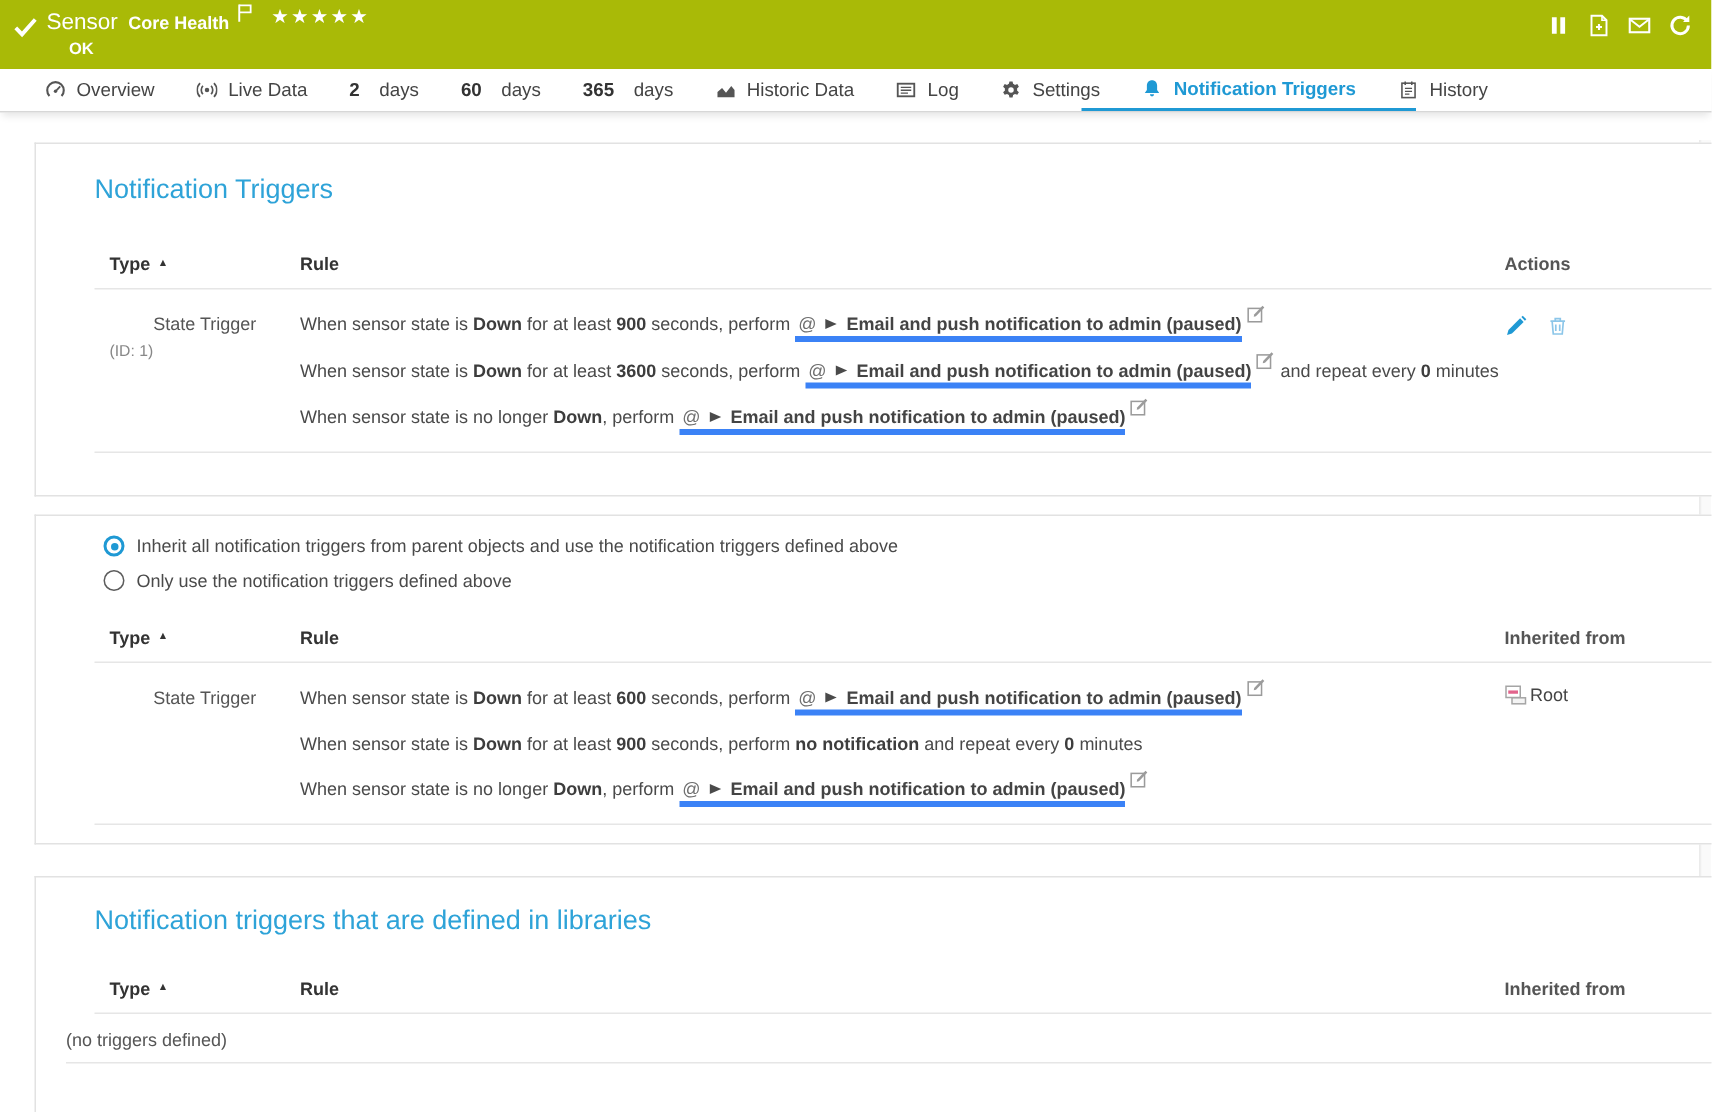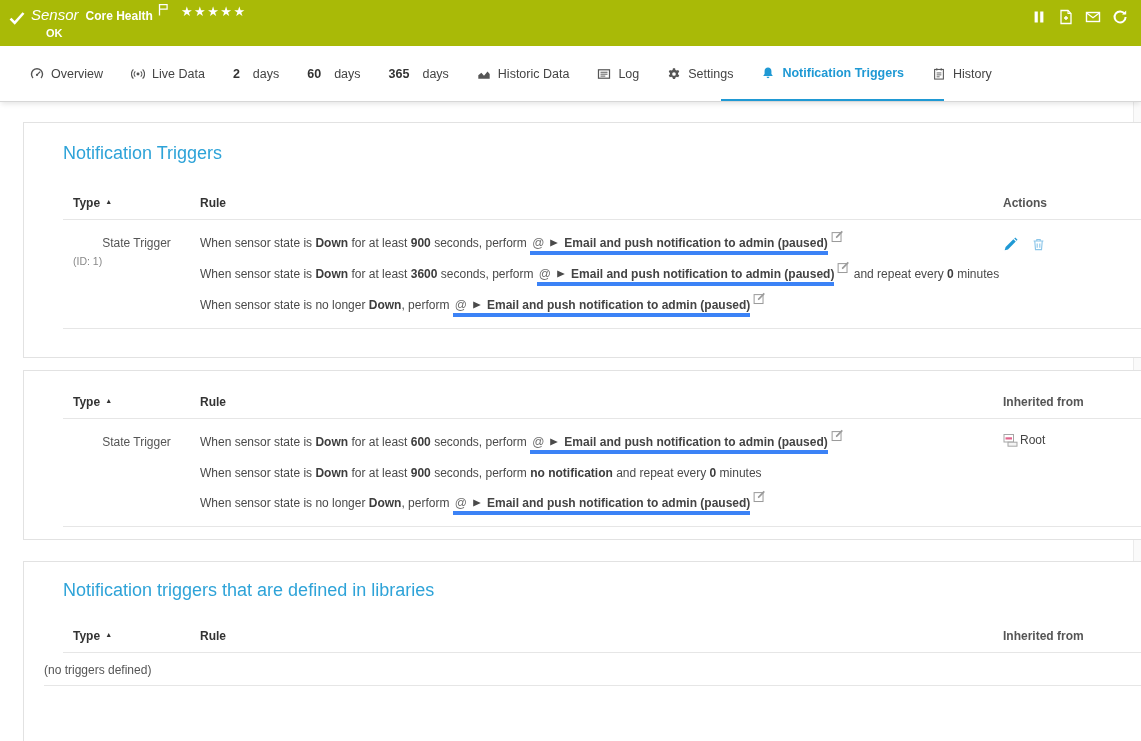--- a/index.html
+++ b/index.html
@@ -9,32 +9,32 @@
     background:#fff; color:#4a4a4a;
     font-family:"Liberation Sans","DejaVu Sans",sans-serif;
     font-size:12px;
   }
   .icon svg { display:block; }
 
   
   .hdr { height:46px; background:var(--hdr-bg,#a9ba07); position:relative; color:#fff; }
   .hdr-check { position:absolute; left:9px; top:10px; width:16px; height:16px; }
   .hdr-main { position:absolute; left:31px; top:6px; display:flex; align-items:baseline; }
-  .hdr-kind { font-style:italic; font-size:15px;text-align:right; }
+  .hdr-kind { font-size:15px;text-align:right; }
   .hdr-title { font-weight:bold; font-size:12px; margin-left:7px; }
   .hdr-flag { margin-left:5px; position:relative; top:-4px; width:11px; height:13px; }
   .hdr-stars { font-size:13px; letter-spacing:1.5px; margin-left:12px; position:relative; top:-4px; }
   .hdr-status { position:absolute; left:46px; top:27px; font-size:11px; font-weight:bold; }
   .hdr-toolbar { position:absolute; right:13px; top:9px; display:flex; gap:11px; }
   .tb-btn { width:16px; height:16px; cursor:pointer; }
   .tb-btn svg { width:16px; height:16px; }
 
   
   .tabbar {
-    height:56px; display:flex; align-items:stretch; padding-left:30px; gap:28px;
+    height:29px; display:flex; align-items:stretch; padding-left:30px; gap:28px;
     background:#fff; border-bottom:1px solid #d7d7d7;
     box-shadow:0 3px 5px -1px rgba(0,0,0,.10);
     position:relative; z-index:2; white-space:nowrap;
   }
   .tab { display:flex; align-items:center; gap:7px; color:#444; cursor:pointer; font-size:12.5px; }
   .tab .icon { color:#555; }
   .tab .icon svg { width:14px; height:14px; }
   .tab-num { font-weight:bold; margin-right:6px; color:#333; }
   .tab.active { color:#1f99d4; font-weight:bold; border-bottom:2px solid #1f99d4; padding:0 40px; margin:0 -40px; }
   .tab.active .icon { color:#1f99d4; }
@@ -276,20 +276,30 @@
                 <path d="M4 4.3l.8 9.2h6.4l.8-9.2"></path>
                 <path d="M6.6 6.8v4.6M9.4 6.8v4.6"></path>
               </svg>
             </span>
           </div>
       </div>
     </div>
   </section>
 
   <section class="box" id="box-inherited">
+    <div class="options">
+        <label class="radio-row">
+          <span class="radio sel"></span>
+          <span class="radio-label">Inherit all notification triggers from parent objects and use the notification triggers defined above</span>
+        </label>
+        <label class="radio-row">
+          <span class="radio"></span>
+          <span class="radio-label">Only use the notification triggers defined above</span>
+        </label>
+      </div>
     <div class="tbl">
       <div class="tbl-head">
         <div class="col-type"><span>Type</span><span class="sort">▲</span></div>
         <div class="col-rule">Rule</div>
         <div class="col-right">Inherited from</div>
       </div>
       <div class="tbl-row">
         <div class="row-type">
           <div class="type-name">State Trigger</div>
         </div>

